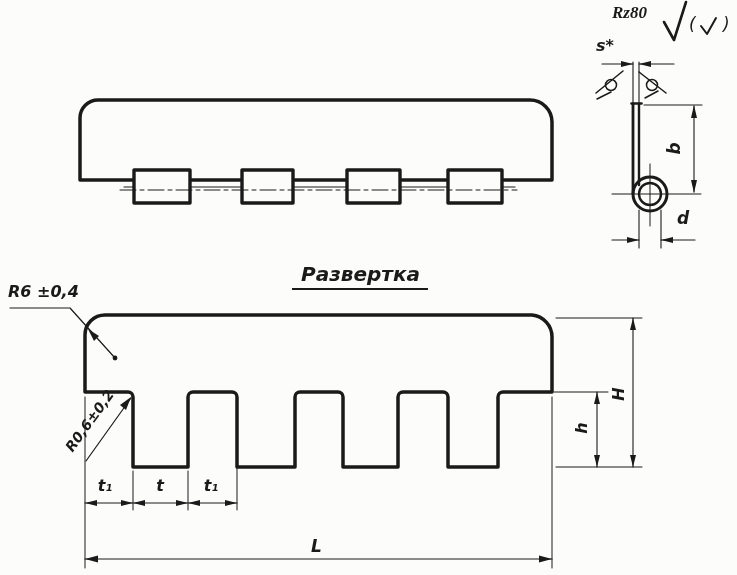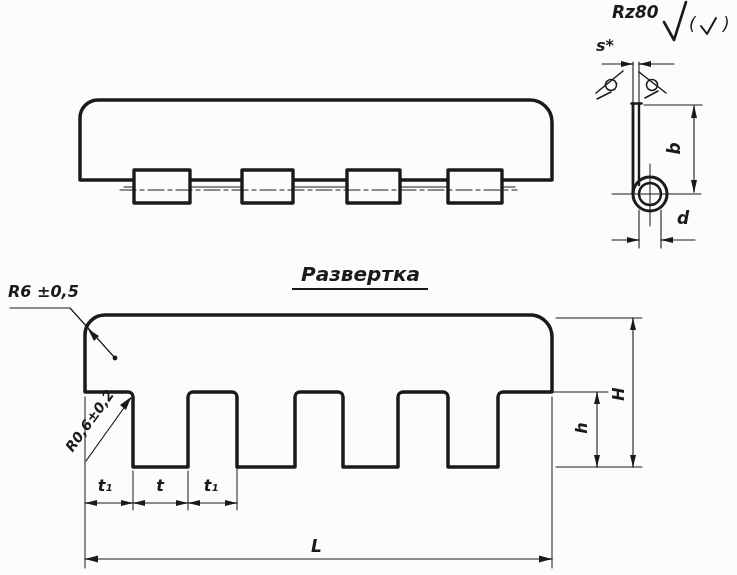--- a/index.html
+++ b/index.html
@@ -148,31 +148,31 @@
 
         <g stroke-width="1.1">
           <path d="M 633 318 V 467"></path>
           <polygon points="633,318 630,330 636,330" fill="#1a1a1a" stroke="none"></polygon>
           <polygon points="633,467 630,455 636,455" fill="#1a1a1a" stroke="none"></polygon>
         </g>
       </g>
     </g>
   </svg>
 
-  <span class="lbl" style="left:612px;top:4px;font-size:17px;font-weight:bold;">Rz80</span>
+  <span class="lbl" style="left:612px;top:4px;font-size:17px;font-weight:bold;font-family:Liberation Serif, serif;">Rz80</span>
   <span class="lbl" style="left:689px;top:16px;font-size:17px;">(</span>
   <span class="lbl" style="left:723px;top:16px;font-size:17px;">)</span>
 
   <span class="lbl" style="left:596px;top:38px;font-size:16px;font-weight:bold;">s*</span>
   <span class="lbl rot" style="left:668px;top:140px;font-size:17px;font-weight:bold;">b</span>
   <span class="lbl" style="left:677px;top:210px;font-size:17px;font-weight:bold;">d</span>
 
   <span class="lbl title-u" style="left:292px;top:264px;width:120px;font-size:20px;font-weight:bold;">Развертка</span>
 
-  <span class="lbl" style="left:8px;top:284px;font-size:16px;font-weight:bold;">R6 ±0,5</span>
+  <span class="lbl" style="left:8px;top:284px;font-size:16px;font-weight:bold;">R6 ±0,4</span>
 
   <span class="lbl" style="left:74px;top:440px;font-size:14px;font-weight:bold;transform:rotate(-54deg);transform-origin:0 100%;">R0,6±0,2</span>
 
   <span class="lbl" style="left:92px;top:478px;width:26px;text-align:center;font-size:16px;font-weight:bold;">t₁</span>
   <span class="lbl" style="left:150px;top:478px;width:20px;text-align:center;font-size:16px;font-weight:bold;">t</span>
   <span class="lbl" style="left:198px;top:478px;width:26px;text-align:center;font-size:16px;font-weight:bold;">t₁</span>
 
   <span class="lbl" style="left:311px;top:538px;font-size:17px;font-weight:bold;">L</span>
 
   <span class="lbl rot" style="left:576px;top:420px;font-size:16px;font-weight:bold;">h</span>

